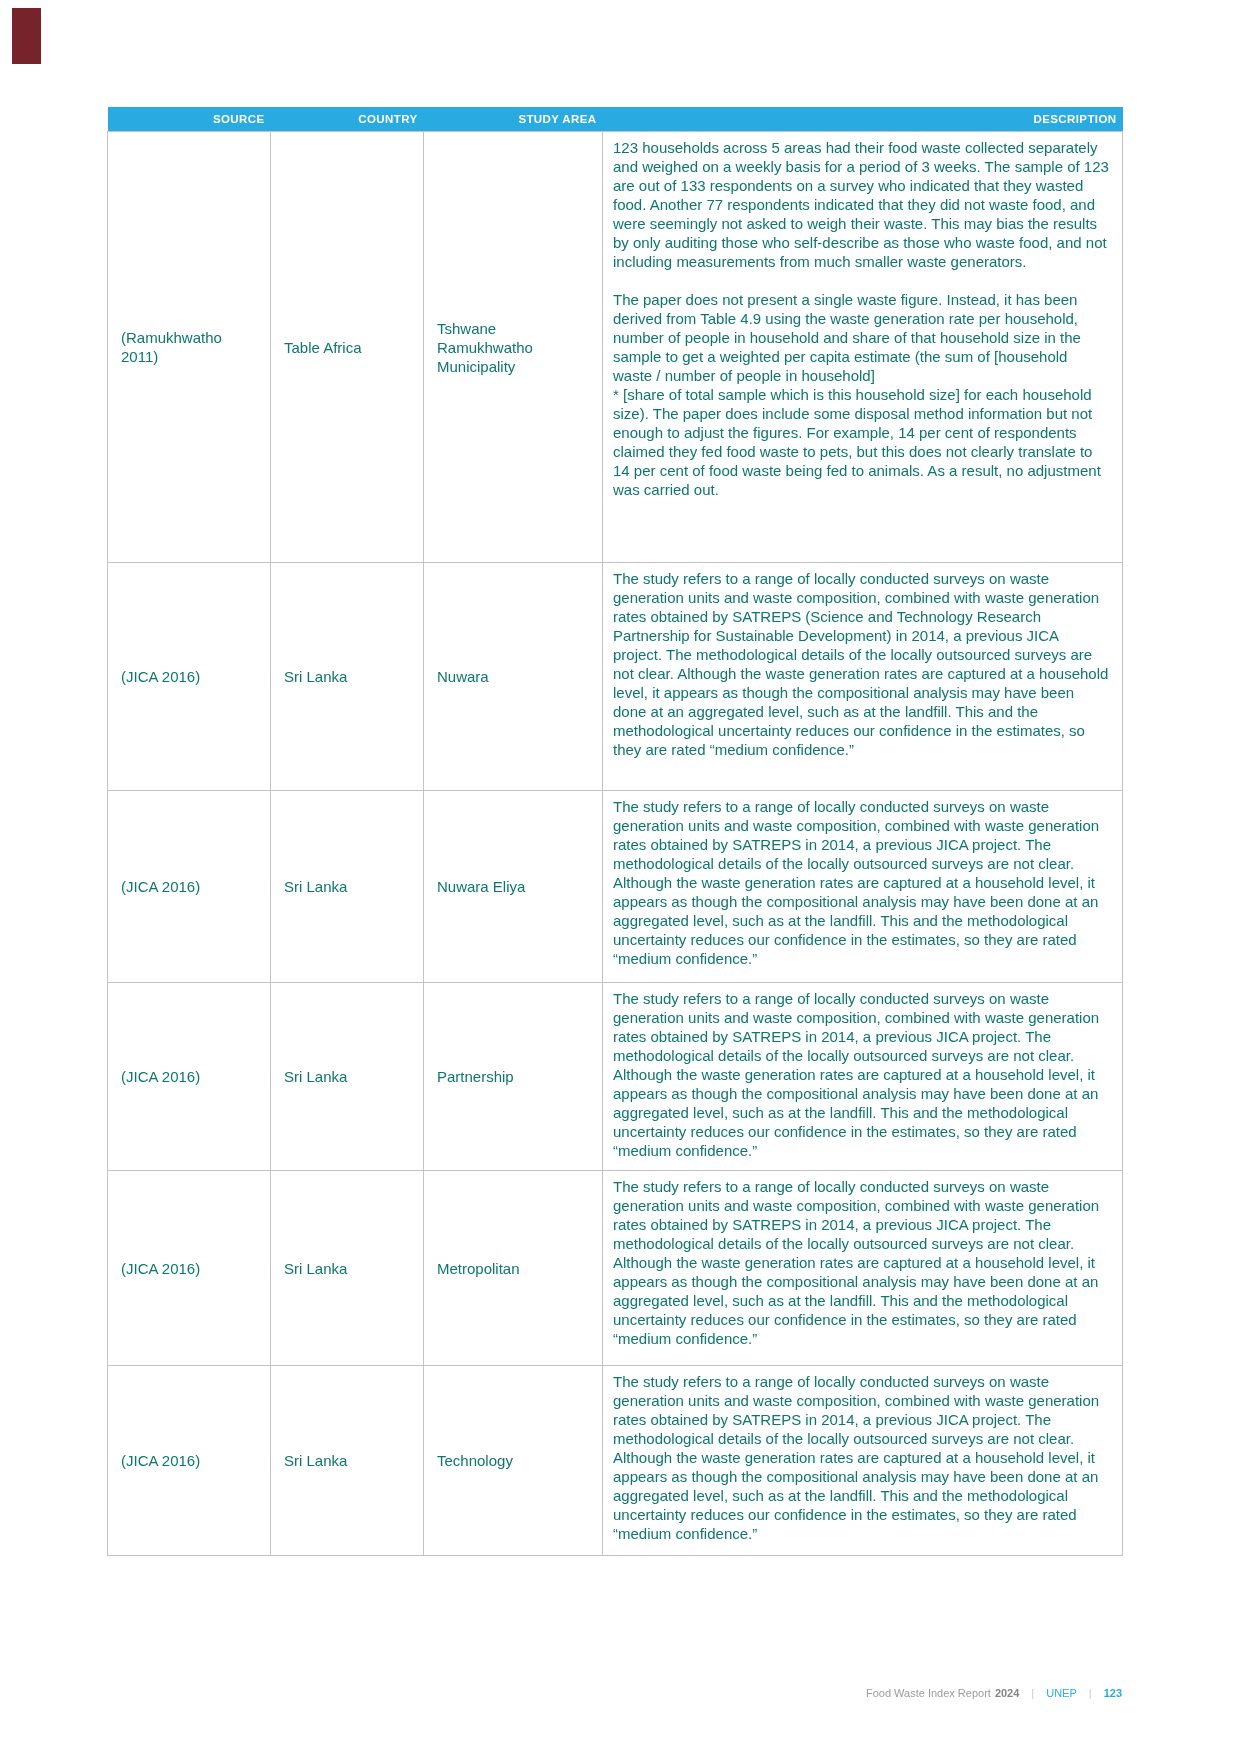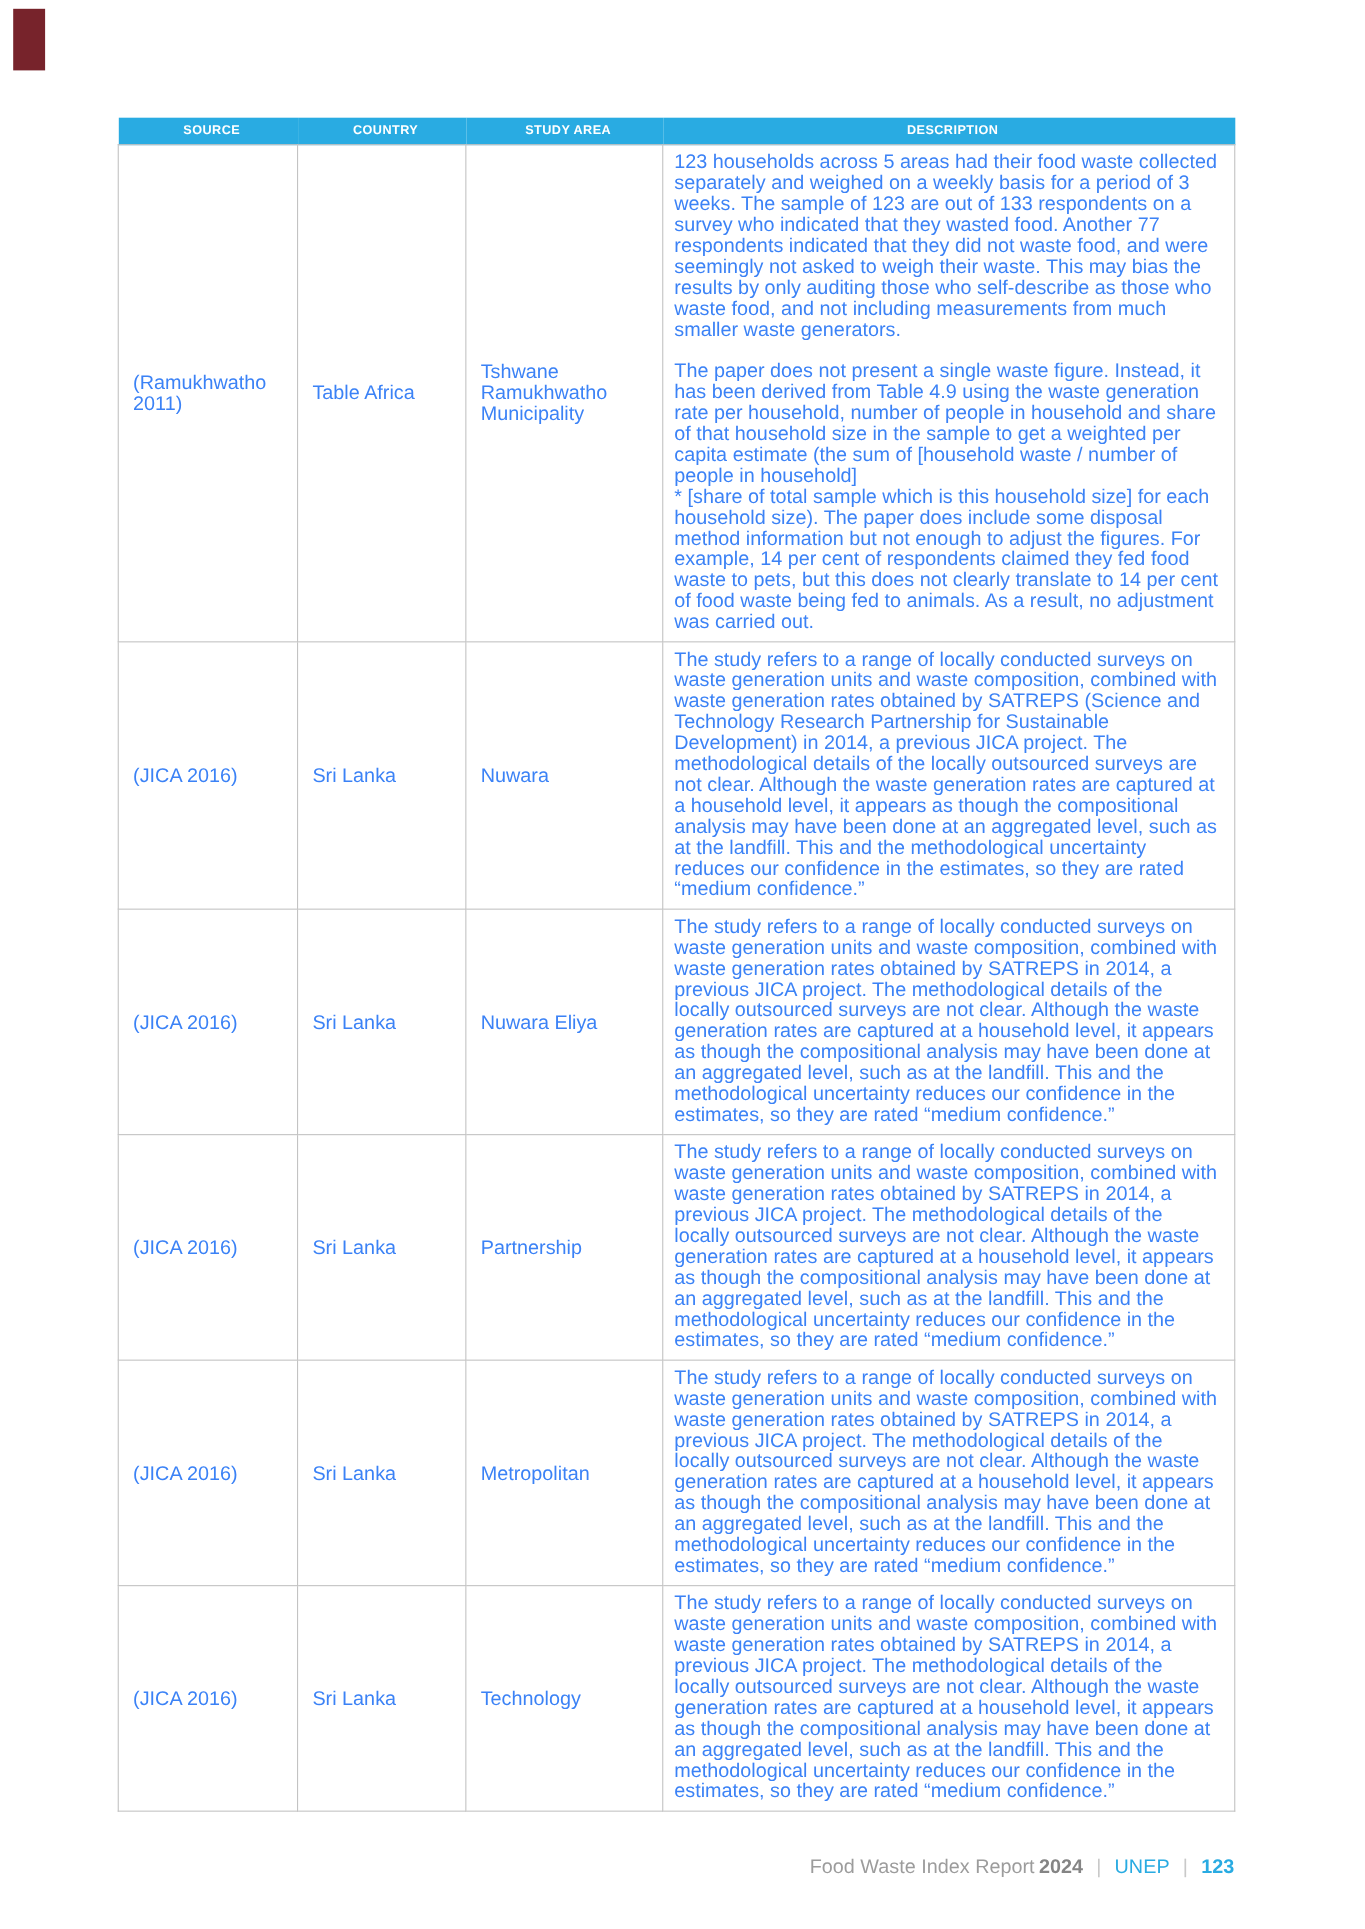--- a/index.html
+++ b/index.html
@@ -25,51 +25,51 @@
     width: 1015px;
     border-collapse: collapse;
     table-layout: fixed;
   }
   table.sources th {
     background: #29ABE2;
     color: #ffffff;
     font-size: 11.5px;
     font-weight: bold;
     letter-spacing: 0.4px;
-    text-align: center;
+    text-align: right;
     height: 24px;
     padding: 0 6px 0 13px;
     border: none;
     vertical-align: middle;
   }
   table.sources td {
     border: 1px solid #c3c3c3;
-    font-size: 18px;
+    font-size: 15px;
     line-height: 19px;
-    color: #3b82f6;
+    color: #0f766e;
     vertical-align: middle;
     padding: 8px 12px 8px 13px;
     overflow: hidden;
   }
   table.sources td.desc {
     vertical-align: top;
     white-space: pre-line;
     padding: 6px 12px 8px 10px;
   }
   tbody tr.r1 { height: 431px; }
   tbody tr.r2 { height: 228px; }
   tbody tr.r3 { height: 192px; }
   tbody tr.r4 { height: 188px; }
   tbody tr.r5 { height: 195px; }
   tbody tr.r6 { height: 190px; }
   .footer {
     position: absolute;
     top: 1687px;
     right: 119px;
-    font-size: 18px;
+    font-size: 11px;
     color: #9c9c9c;
     white-space: nowrap;
   }
   .footer .year { font-weight: bold; color: #858585; margin-left: 4px; }
   .footer .sep { color: #c9c9c9; margin: 0 12px; }
   .footer .org { color: #29ABE2; }
   .footer .pagenum { color: #29ABE2; font-weight: bold; }
 </style>
 </head>
 <body>

